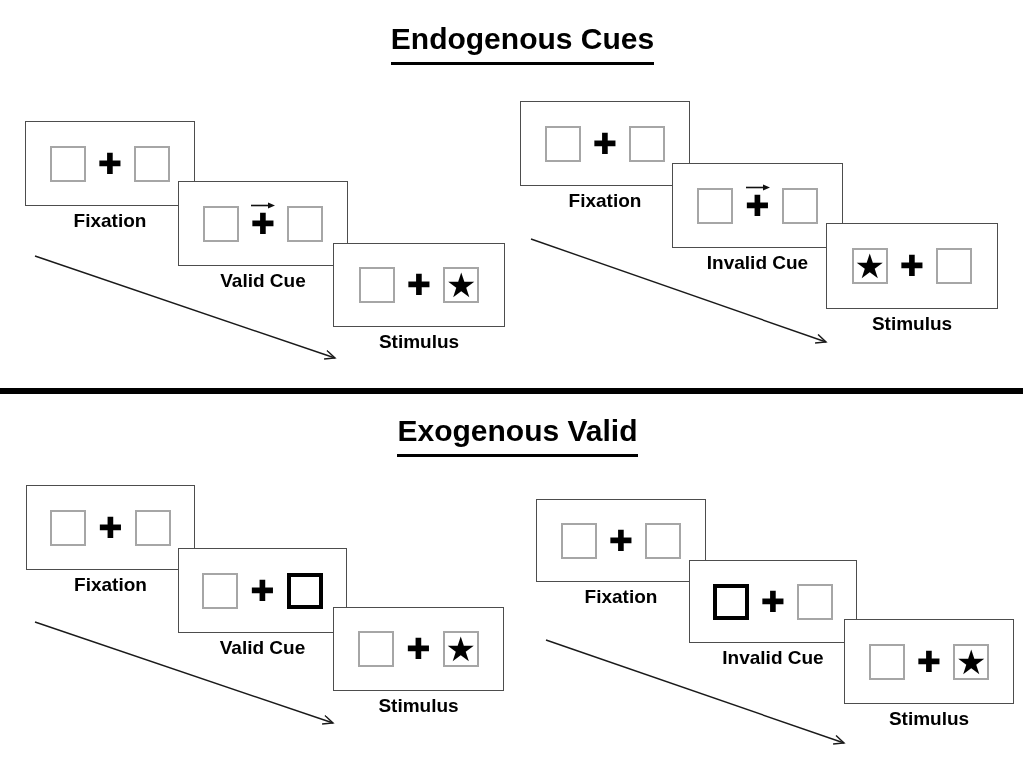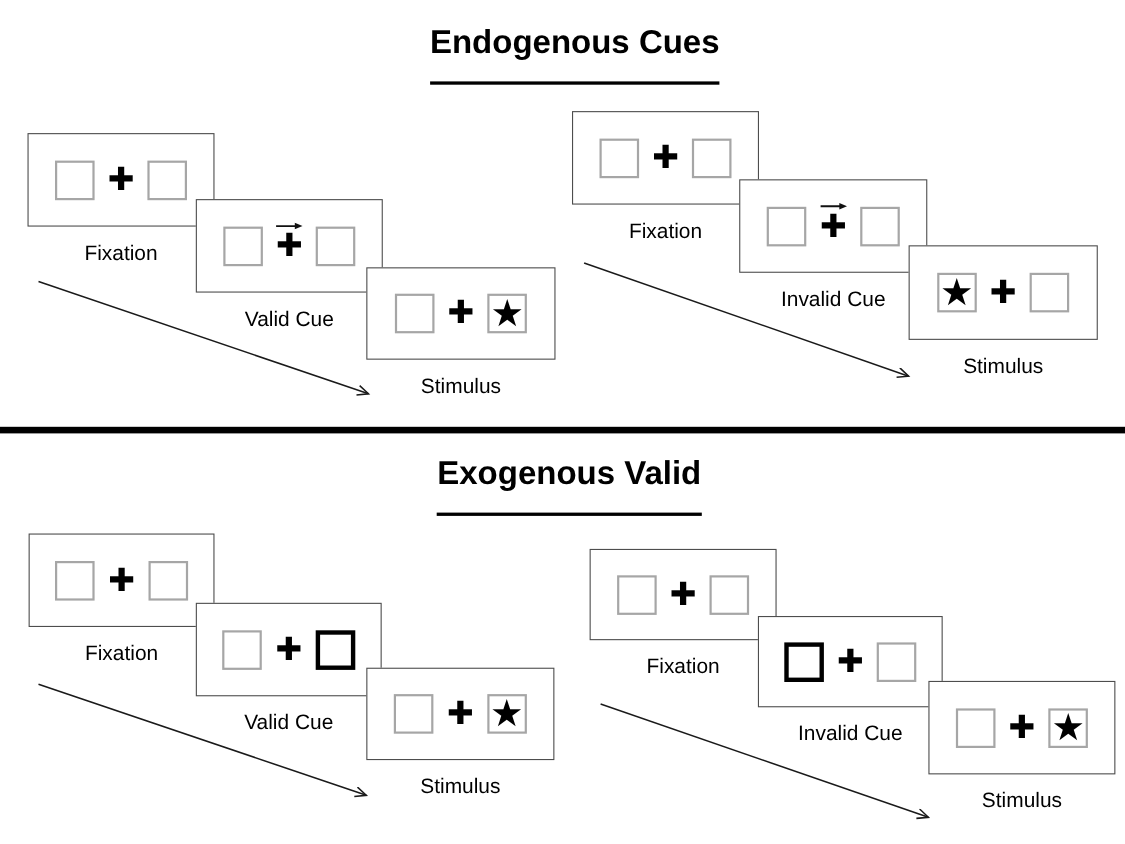--- a/index.html
+++ b/index.html
@@ -4,42 +4,42 @@
 <style>
   html,body{margin:0;padding:0;background:#ffffff;}
   .stage{
     position:relative;width:1023px;height:767px;background:#ffffff;
     font-family:"Liberation Sans",sans-serif;color:#000;overflow:hidden;
   }
   .title{
     position:absolute;left:0;right:0;text-align:center;margin:0;
     font-size:30px;font-weight:700;
   }
-  .title span{display:inline-block;border-bottom:3px solid #000;padding-bottom:18px;}
+  .title span{display:inline-block;border-bottom:3px solid #000;padding-bottom:6px;}
   .divider{position:absolute;left:0;width:1023px;height:6px;background:#000;}
   .panel{position:absolute;}
   .screen{
     width:100%;height:100%;box-sizing:border-box;background:#fff;
     border:1.5px solid #4d4d4d;
     display:flex;align-items:center;justify-content:center;gap:12px;
   }
   .sq{
     width:36px;height:36px;box-sizing:border-box;background:#fff;
     border:2px solid #a6a6a6;display:flex;align-items:center;justify-content:center;
   }
   .sq.thick{border:4px solid #000;}
   .cross-wrap{position:relative;display:flex;flex-direction:column;align-items:center;}
   .plus{font-size:29px;line-height:26px;font-weight:400;color:#000;}
   .star{font-size:34px;line-height:30px;color:#000;}
   .cue-arrow{position:absolute;bottom:calc(100% + 1px);left:50%;transform:translateX(-50%);}
   .cue-arrow line{stroke:#111;stroke-width:1.6;}
   .cue-arrow polygon{fill:#111;}
   .plabel{
     position:absolute;top:100%;left:50%;transform:translateX(-50%);
-    margin-top:14px;font-size:19px;font-weight:400;white-space:nowrap;
+    margin-top:4px;font-size:19px;font-weight:700;white-space:nowrap;
   }
   .arrows-overlay{position:absolute;left:0;top:0;z-index:0;}
   .arrows-overlay line{stroke:#1a1a1a;stroke-width:1.4;}
   .z1{z-index:1}.z2{z-index:2}.z3{z-index:3}
 </style>
 </head>
 <body>
 
 <div class="stage">
 

